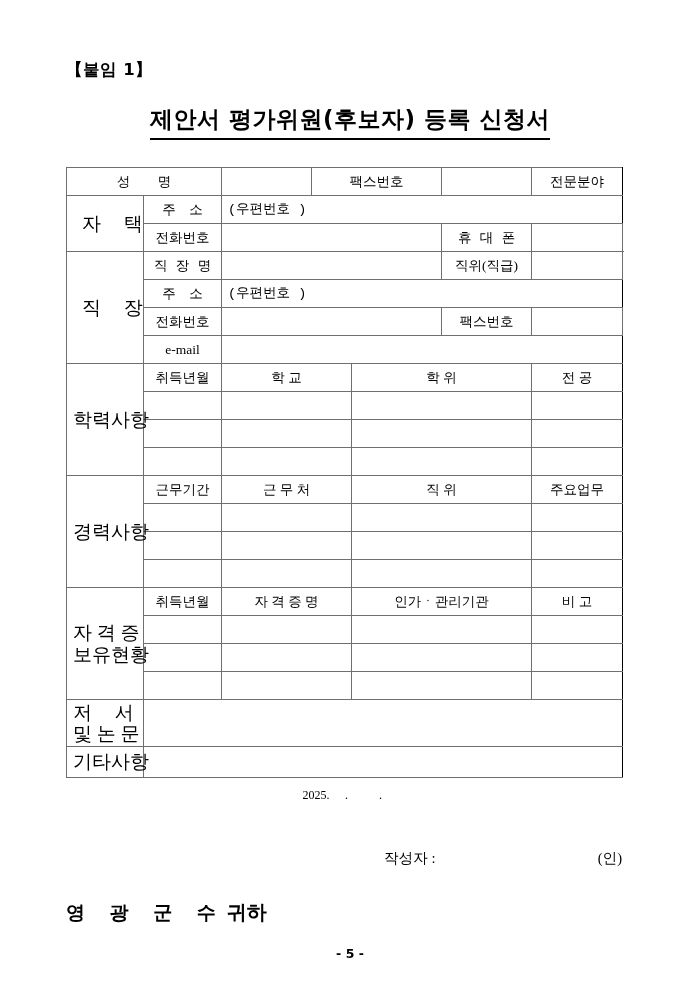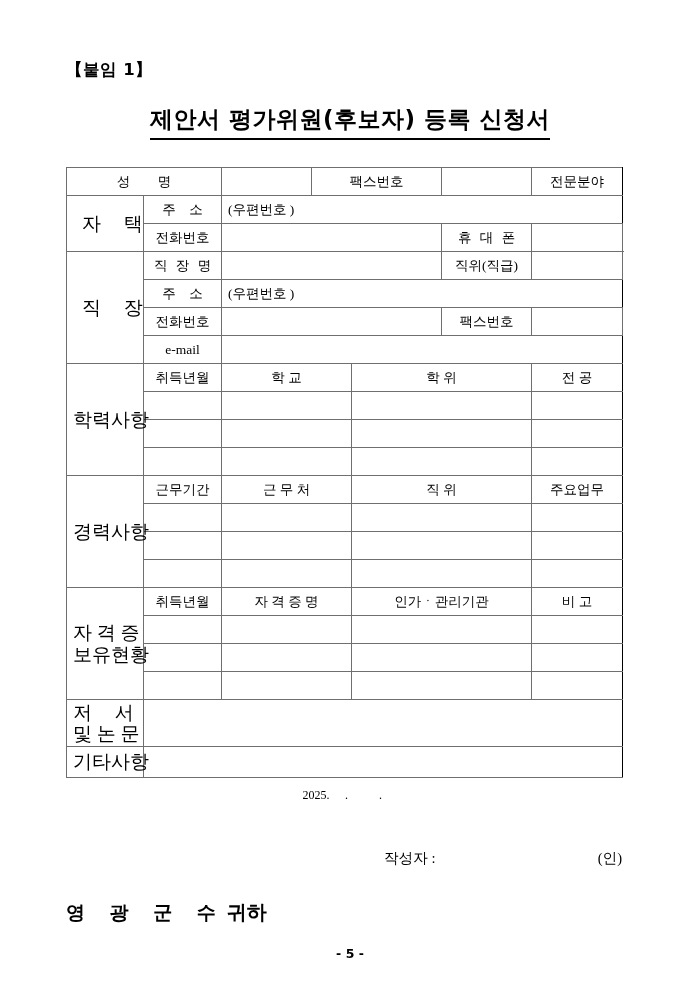--- a/index.html
+++ b/index.html
@@ -93,20 +93,21 @@
   }
   .two-line {
     line-height: 1.35;
   }
   .blank { }
 
   .addr-cell {
     text-align: left;
     padding-left: 4px;
     white-space: nowrap;
+    font-family: Liberation Mono, monospace;
   }
 
   
   .sec-top > td { border-top: 1.5px solid #000 !important; }
 
   
   .statement {
     position: absolute;
     left: 66px;
     top: 739px;

